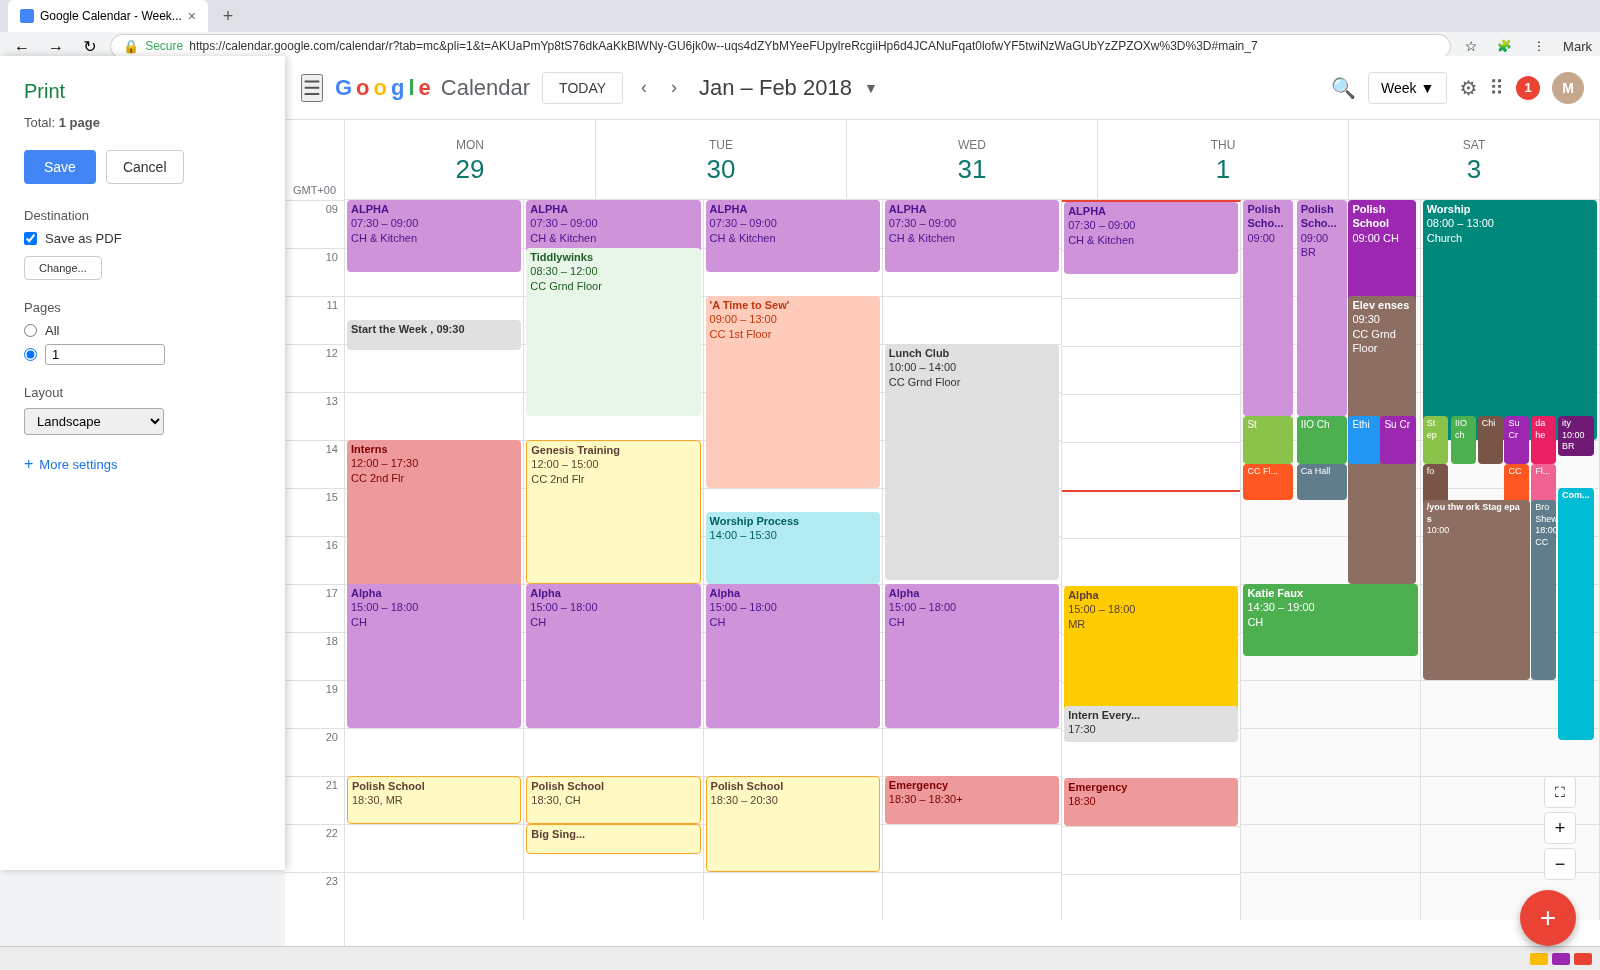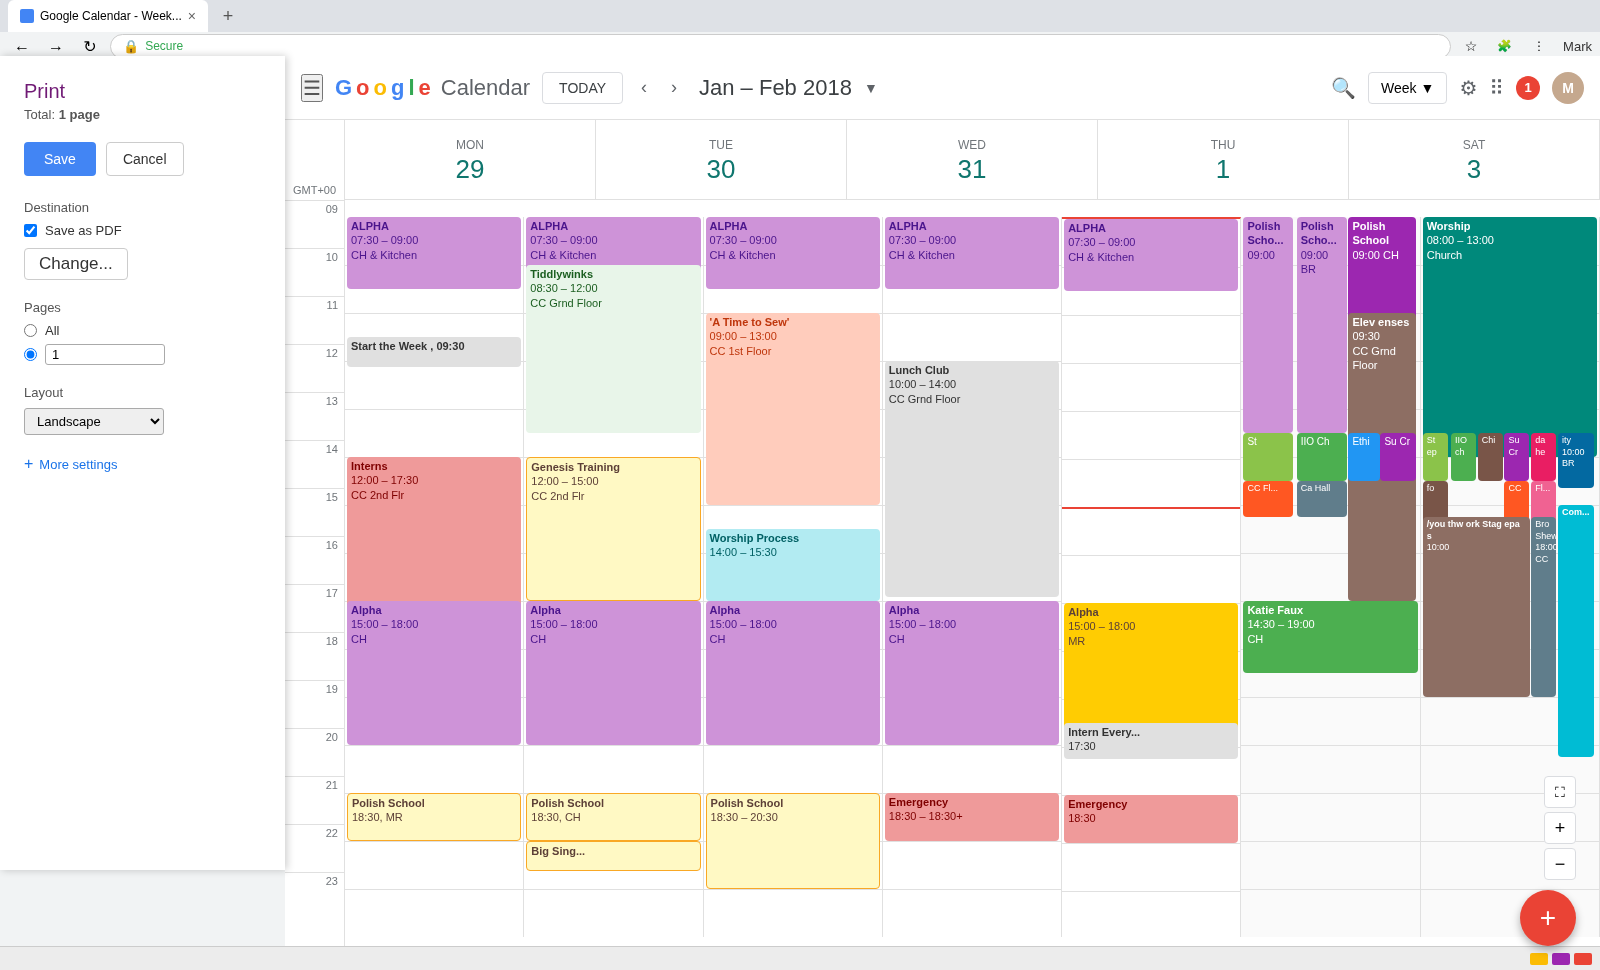--- a/index.html
+++ b/index.html
@@ -21,22 +21,22 @@
       width: 285px;
       height: 814px;
       background: #fff;
       box-shadow: 2px 0 8px rgba(0,0,0,0.2);
       z-index: 100;
       padding: 24px;
     }
     .print-title {
       font-size: 20px;
       font-weight: 400;
-      color: #701a75;
-      margin-bottom: 4px;
+      color: #15803d;
+      margin-bottom: 12px;
     }
     .print-total {
       font-size: 13px;
       color: #555;
       margin-bottom: 20px;
     }
     .print-total strong { font-weight: 600; }
     .print-actions {
       display: flex;
       gap: 10px;
@@ -75,21 +75,21 @@
       gap: 8px;
       font-size: 13px;
       color: #333;
       margin-bottom: 10px;
     }
     .change-btn {
       background: #fff;
       border: 1px solid #ccc;
       border-radius: 4px;
       padding: 5px 14px;
-      font-size: 17px;
+      font-size: 11px;
       cursor: pointer;
       color: #333;
     }
     .radio-row {
       display: flex;
       align-items: center;
       gap: 8px;
       font-size: 13px;
       color: #333;
       margin-bottom: 6px;
@@ -266,21 +266,20 @@
       color: #fff;
       border-radius: 50%;
       width: 46px; height: 46px;
       display: flex; align-items: center; justify-content: center;
     }
     .day-col {
       flex: 1;
       border-right: 1px solid #e0e0e0;
       position: relative;
       min-height: 1152px; 
-      margin-top: 17px;
     }
 
     
     .event {
       position: absolute;
       left: 2px; right: 2px;
       border-radius: 4px;
       padding: 2px 4px;
       font-size: 11px;
       overflow: hidden;
@@ -375,20 +374,21 @@
     </div>
     <div style="width:28px; height:28px; display:flex; align-items:center; justify-content:center; border-radius:4px; cursor:pointer; font-size:18px; color:#555;">+</div>
   </div>
   <div style="display:flex; align-items:center; height:40px; background:#f1f3f4; padding:0 8px; gap:6px;">
     <button class="nav-btn" style="font-size:16px;">←</button>
     <button class="nav-btn" style="font-size:16px;">→</button>
     <button class="nav-btn" style="font-size:16px;">↻</button>
     <div style="background:#fff; border-radius:20px; padding:4px 12px; font-size:12px; flex:1; display:flex; align-items:center; gap:6px; color:#333; border:1px solid #ccc;">
       <span style="color:#34a853; font-size:13px;">🔒</span>
       <span style="color:#34a853; font-size:12px;">Secure</span>
+      <span style="color:#333; flex:1; overflow:hidden; white-space:nowrap; text-overflow:ellipsis;">https://calendar.google.com/calendar/r?tab=mc&amp;pli=1&amp;t=AKUaPmYp8tS76dkAaKkBlWNy-GU6jk0w--uqs4dZYbMYeeFUpylreRcgiiHp6d4JCANuFqat0lofwYF5twiNzWaGUbYzZPZOXw%3D%3D#main_7</span>
     </div>
     <div style="display:flex; gap:6px;">
       <button class="nav-btn">☆</button>
       <button class="nav-btn" style="font-size:12px;">🧩</button>
       <button class="nav-btn" style="font-size:12px;">⋮</button>
     </div>
     <span style="font-size:13px; color:#333; margin-left:4px;">Mark</span>
   </div>
 </div>
 
@@ -798,21 +798,21 @@
             <div class="event-title">Worship</div>
             <div class="event-time">08:00 – 13:00</div>
             <div class="event-loc">Church</div>
           </div>
 
           <div class="event" style="top:216px;height:48px;left:2px;width:14%;background:#8bc34a;color:#fff;font-size:9px;">St ep</div>
           <div class="event" style="top:216px;height:48px;left:17%;width:14%;background:#4caf50;color:#fff;font-size:9px;">IIO ch</div>
           <div class="event" style="top:216px;height:48px;left:32%;width:14%;background:#795548;color:#fff;font-size:9px;">Chi</div>
           <div class="event" style="top:216px;height:48px;left:47%;width:14%;background:#9c27b0;color:#fff;font-size:9px;">Su Cr</div>
           <div class="event" style="top:216px;height:48px;left:62%;width:14%;background:#e91e63;color:#fff;font-size:9px;">da he</div>
-          <div class="event" style="top:216px;height:55px;left:77%;width:20%;background:#0369a1;color:#fff;font-size:9px;">ity 10:00 BR</div>
+          <div class="event" style="top:216px;height:40px;left:77%;width:20%;background:#701a75;color:#fff;font-size:9px;">ity 10:00 BR</div>
 
           <div class="event" style="top:288px;height:252px;left:77%;width:20%;background:#00bcd4;color:#fff;font-size:9px;">
             <div class="event-title">Com...</div>
           </div>
           <div class="event" style="top:264px;height:48px;left:2px;width:14%;background:#795548;color:#fff;font-size:9px;">fo</div>
           <div class="event" style="top:264px;height:48px;left:47%;width:14%;background:#ff5722;color:#fff;font-size:9px;">CC</div>
           <div class="event" style="top:264px;height:48px;left:62%;width:14%;background:#f06292;color:#fff;font-size:9px;">Fl...</div>
 
           <div class="event" style="top:300px;height:180px;left:2px;width:60%;background:#8d6e63;color:#fff;font-size:9px;">
             <div class="event-title">/you thw ork Stag epa s</div>

